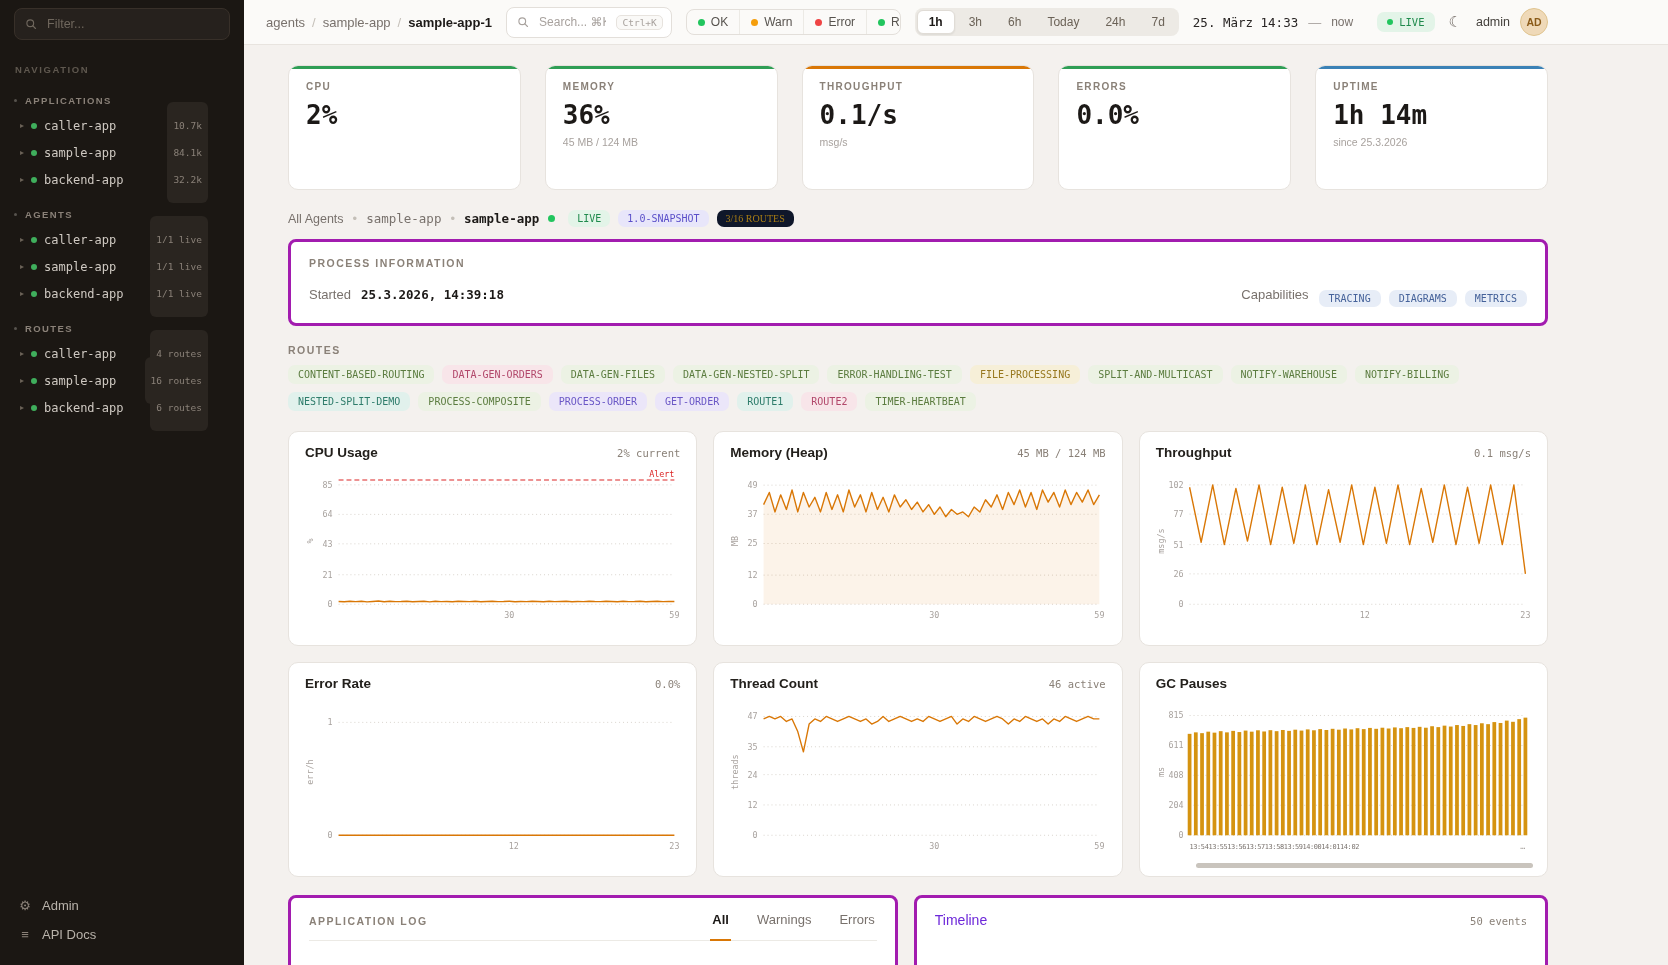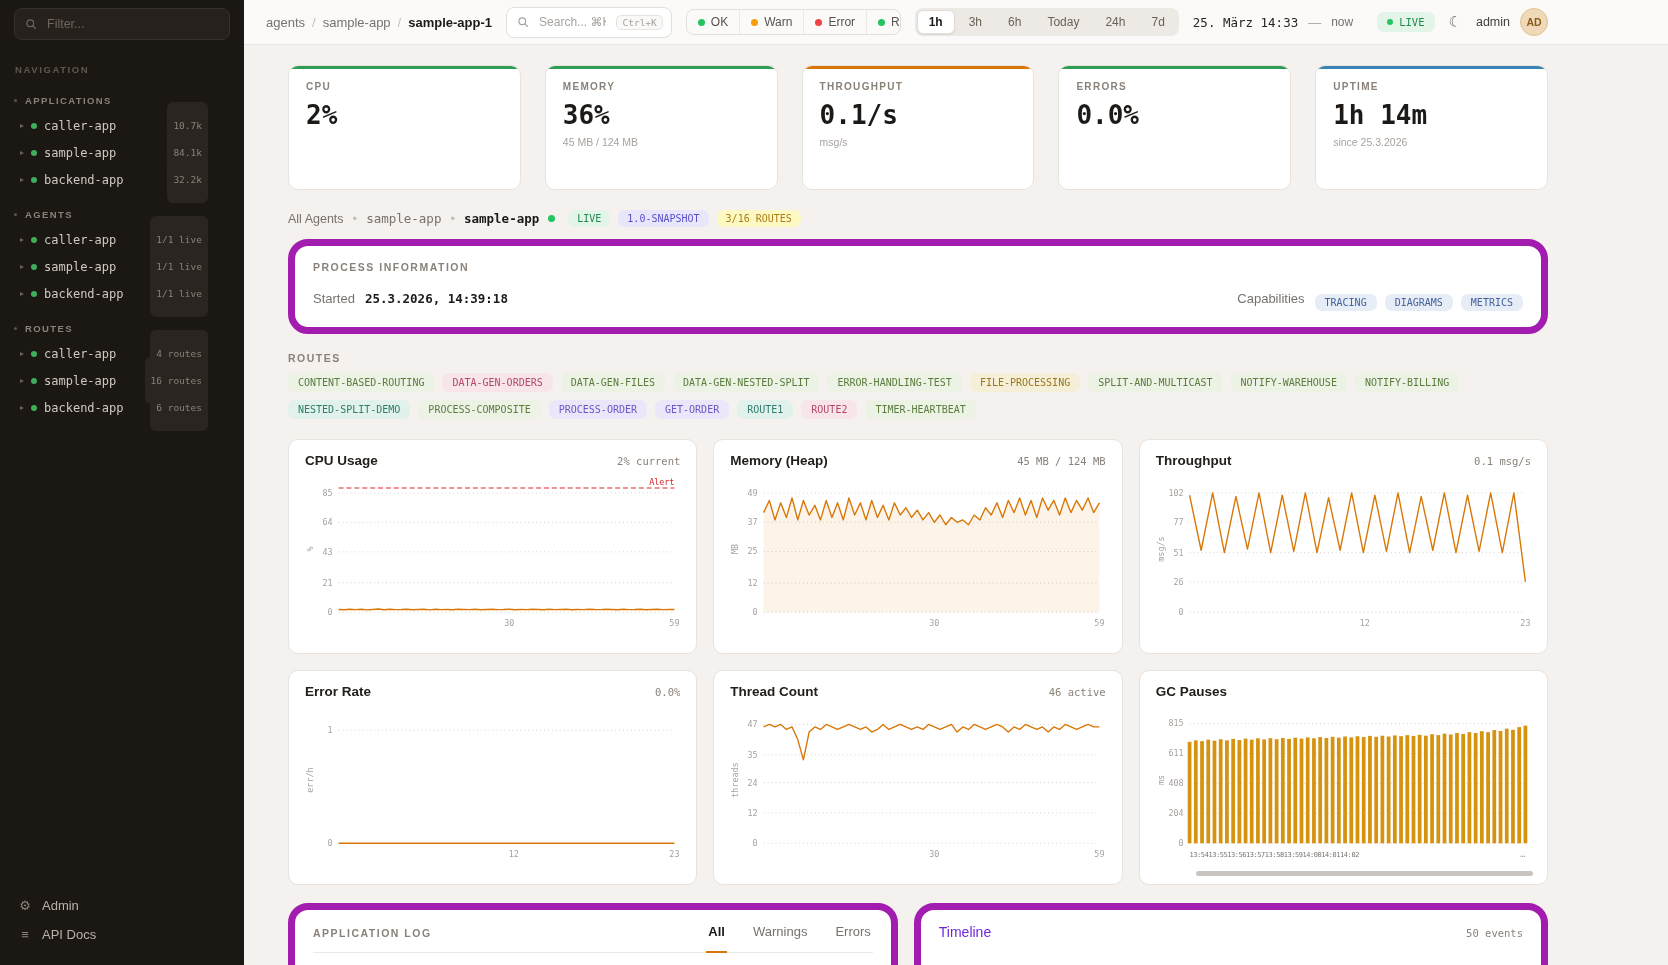--- a/index.html
+++ b/index.html
@@ -79,23 +79,23 @@
 
   .agent-row{display:flex;align-items:center;gap:9px;margin-top:20px;font-size:13px;}
   .a-crumb{color:#78716c;cursor:pointer;font-size:12.5px;}
   .a-sep{color:#c4bfb8;}
   .a-current{color:#1c1917;font-weight:700;font-size:12.5px;}
   .a-live-dot{width:7px;height:7px;border-radius:50%;background:#22c55e;}
   .a-badges{display:inline-flex;gap:8px;margin-left:4px;}
   .chip{font-family:"DejaVu Sans Mono",monospace;font-size:10px;border-radius:7px;padding:3px 9px;white-space:nowrap;}
   .chip-green{background:#e3f4e8;color:#1f8a4c;}
   .chip-indigo{background:#e8e6fa;color:#5a4fc9;}
-  .chip-amber{background:#fef9c3;color:#a97e14;}
-
-  .panel{background:#fff;border:7px solid #a21caf;border-radius:20px;}
+  .chip-amber{background:#0f172a;color:#a97e14;font-family:Liberation Serif, serif;}
+
+  .panel{background:#fff;border:3px solid #a21caf;border-radius:8px;}
   .panel-title{font-size:10.5px;letter-spacing:1.5px;color:#8a8178;font-weight:700;}
   .process-panel{margin-top:12px;padding:15px 18px 16px;}
   .process-row{display:flex;justify-content:space-between;align-items:center;margin-top:13px;}
   .p-left,.p-right{display:flex;align-items:center;gap:10px;}
   .p-label{color:#78716c;font-size:13px;}
   .p-value{font-size:12.5px;color:#1c1917;font-weight:700;}
   .cap-chips{display:inline-flex;gap:8px;margin-top:8px;}
   .cap-chip{font-family:"DejaVu Sans Mono",monospace;font-size:10px;background:#e7edf7;color:#45629a;
     border-radius:7px;padding:3px 10px;}
 

